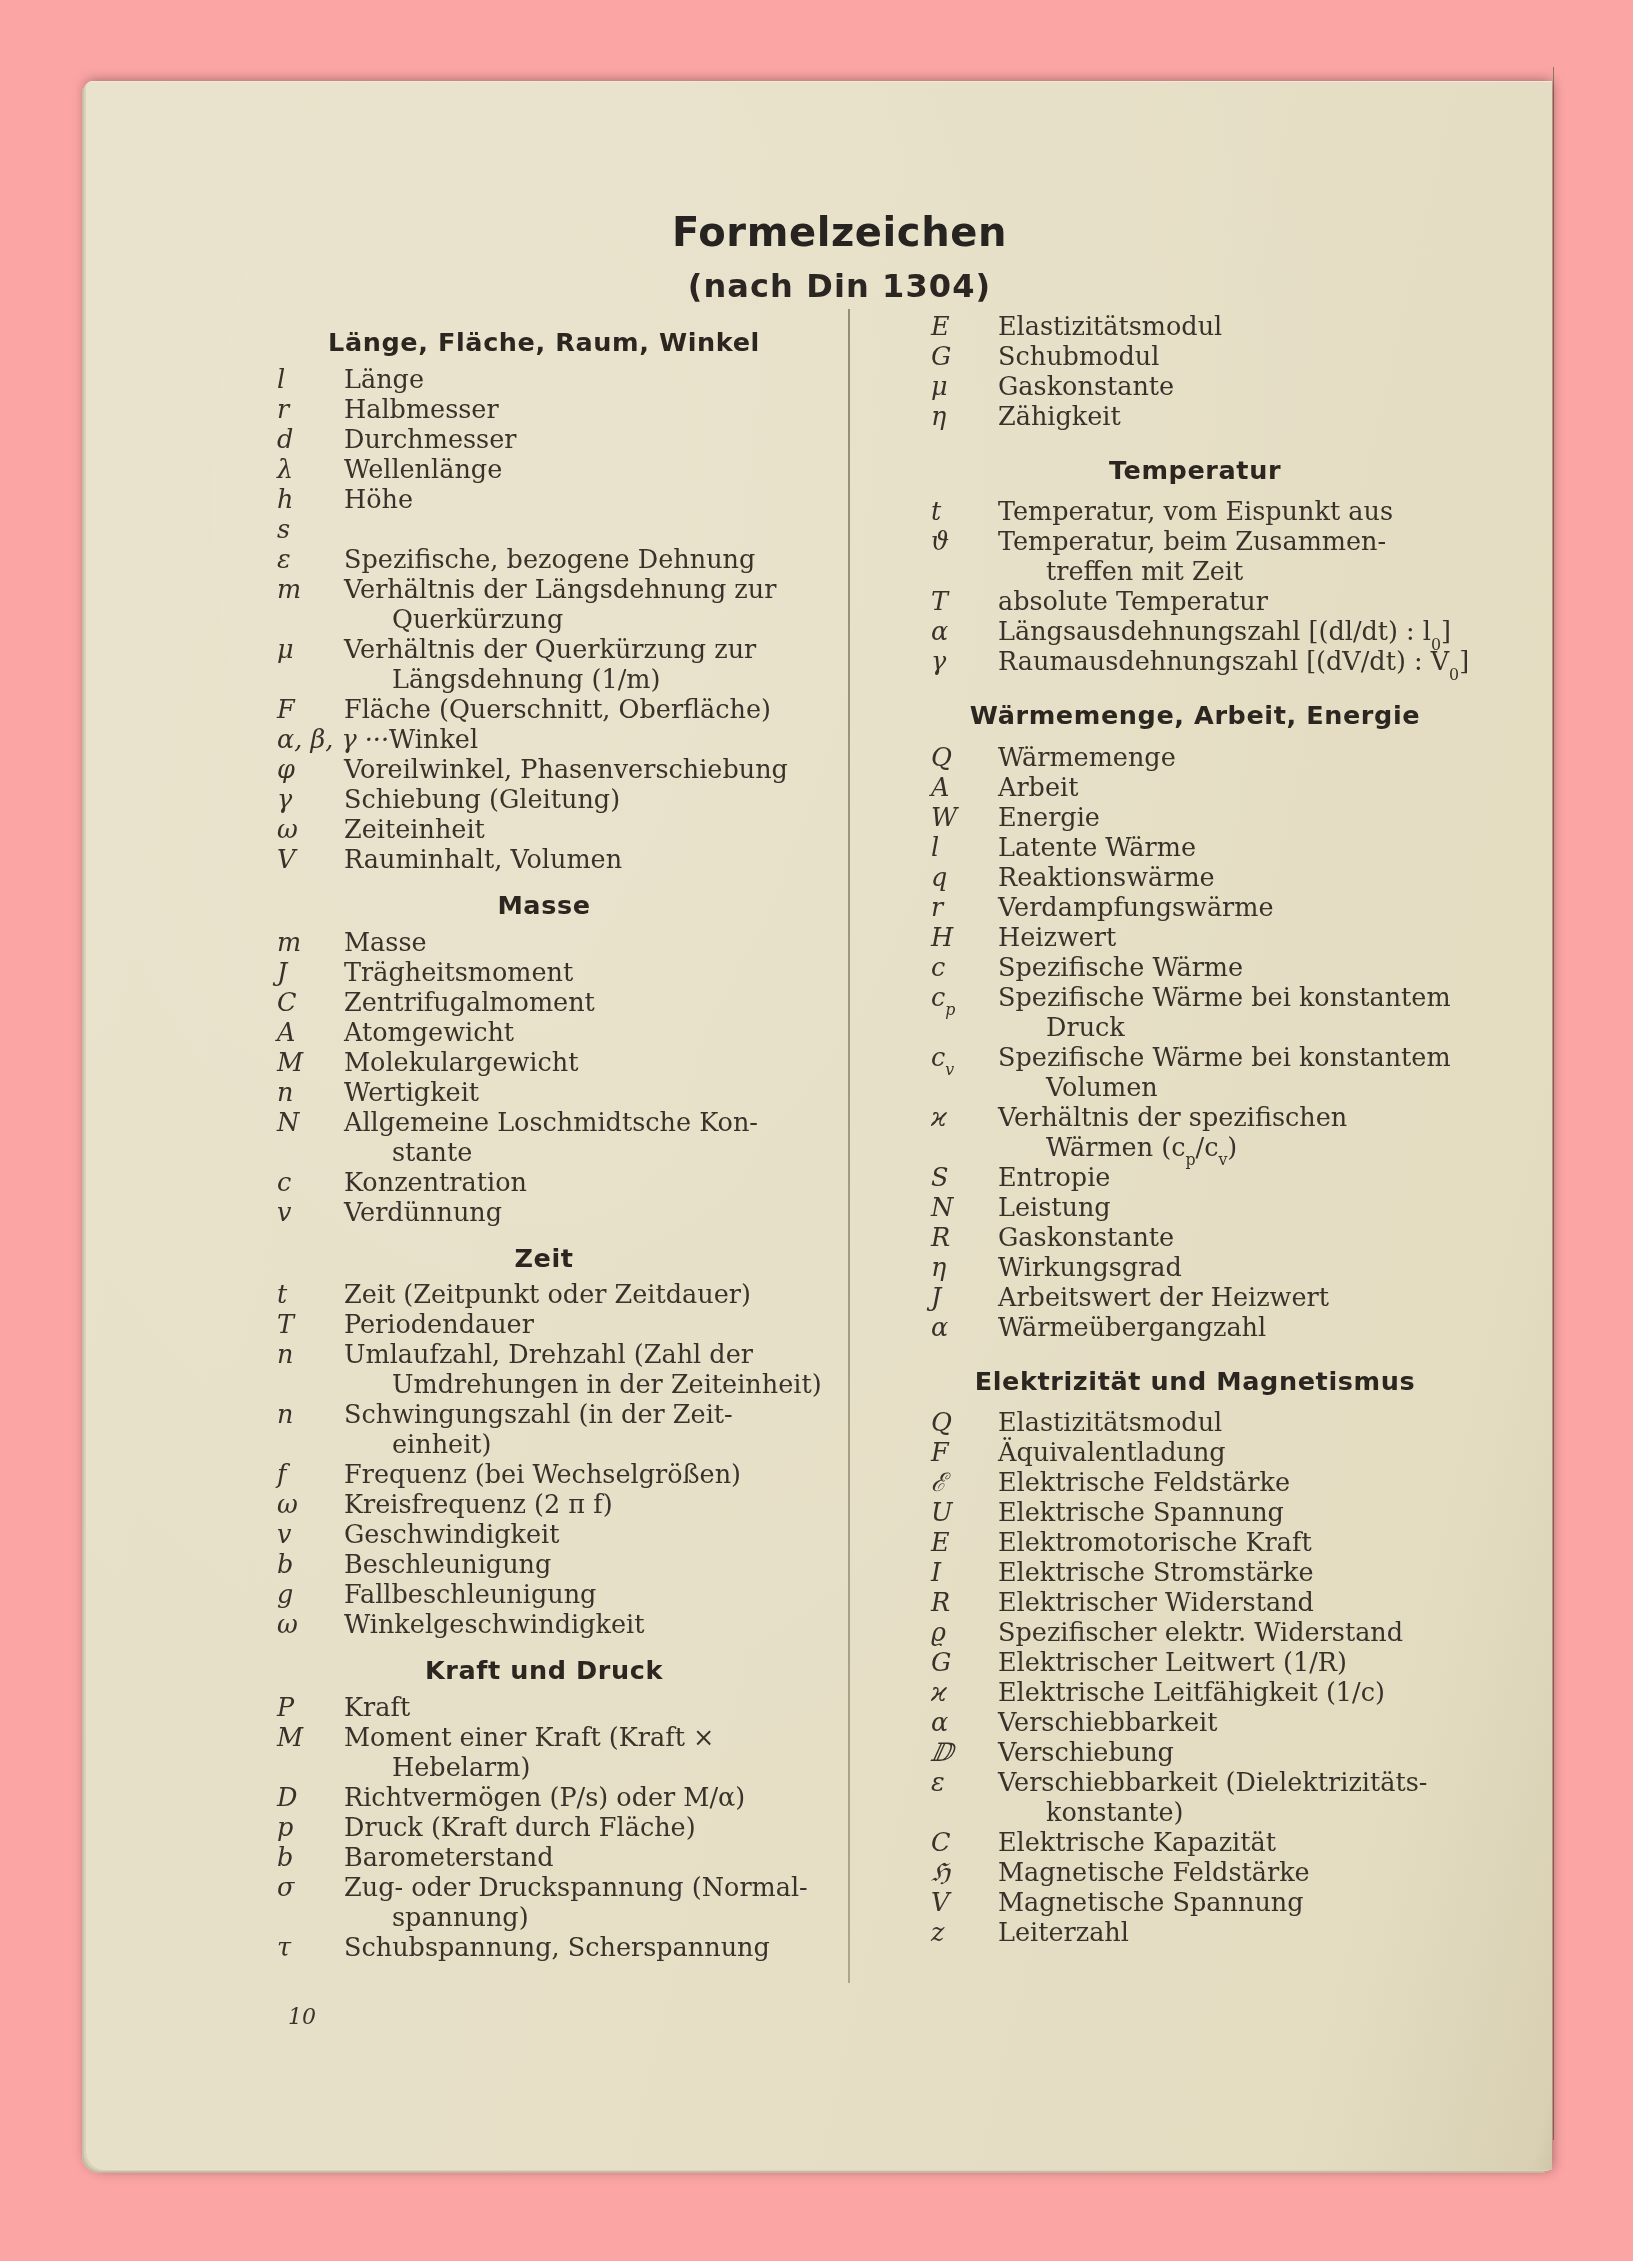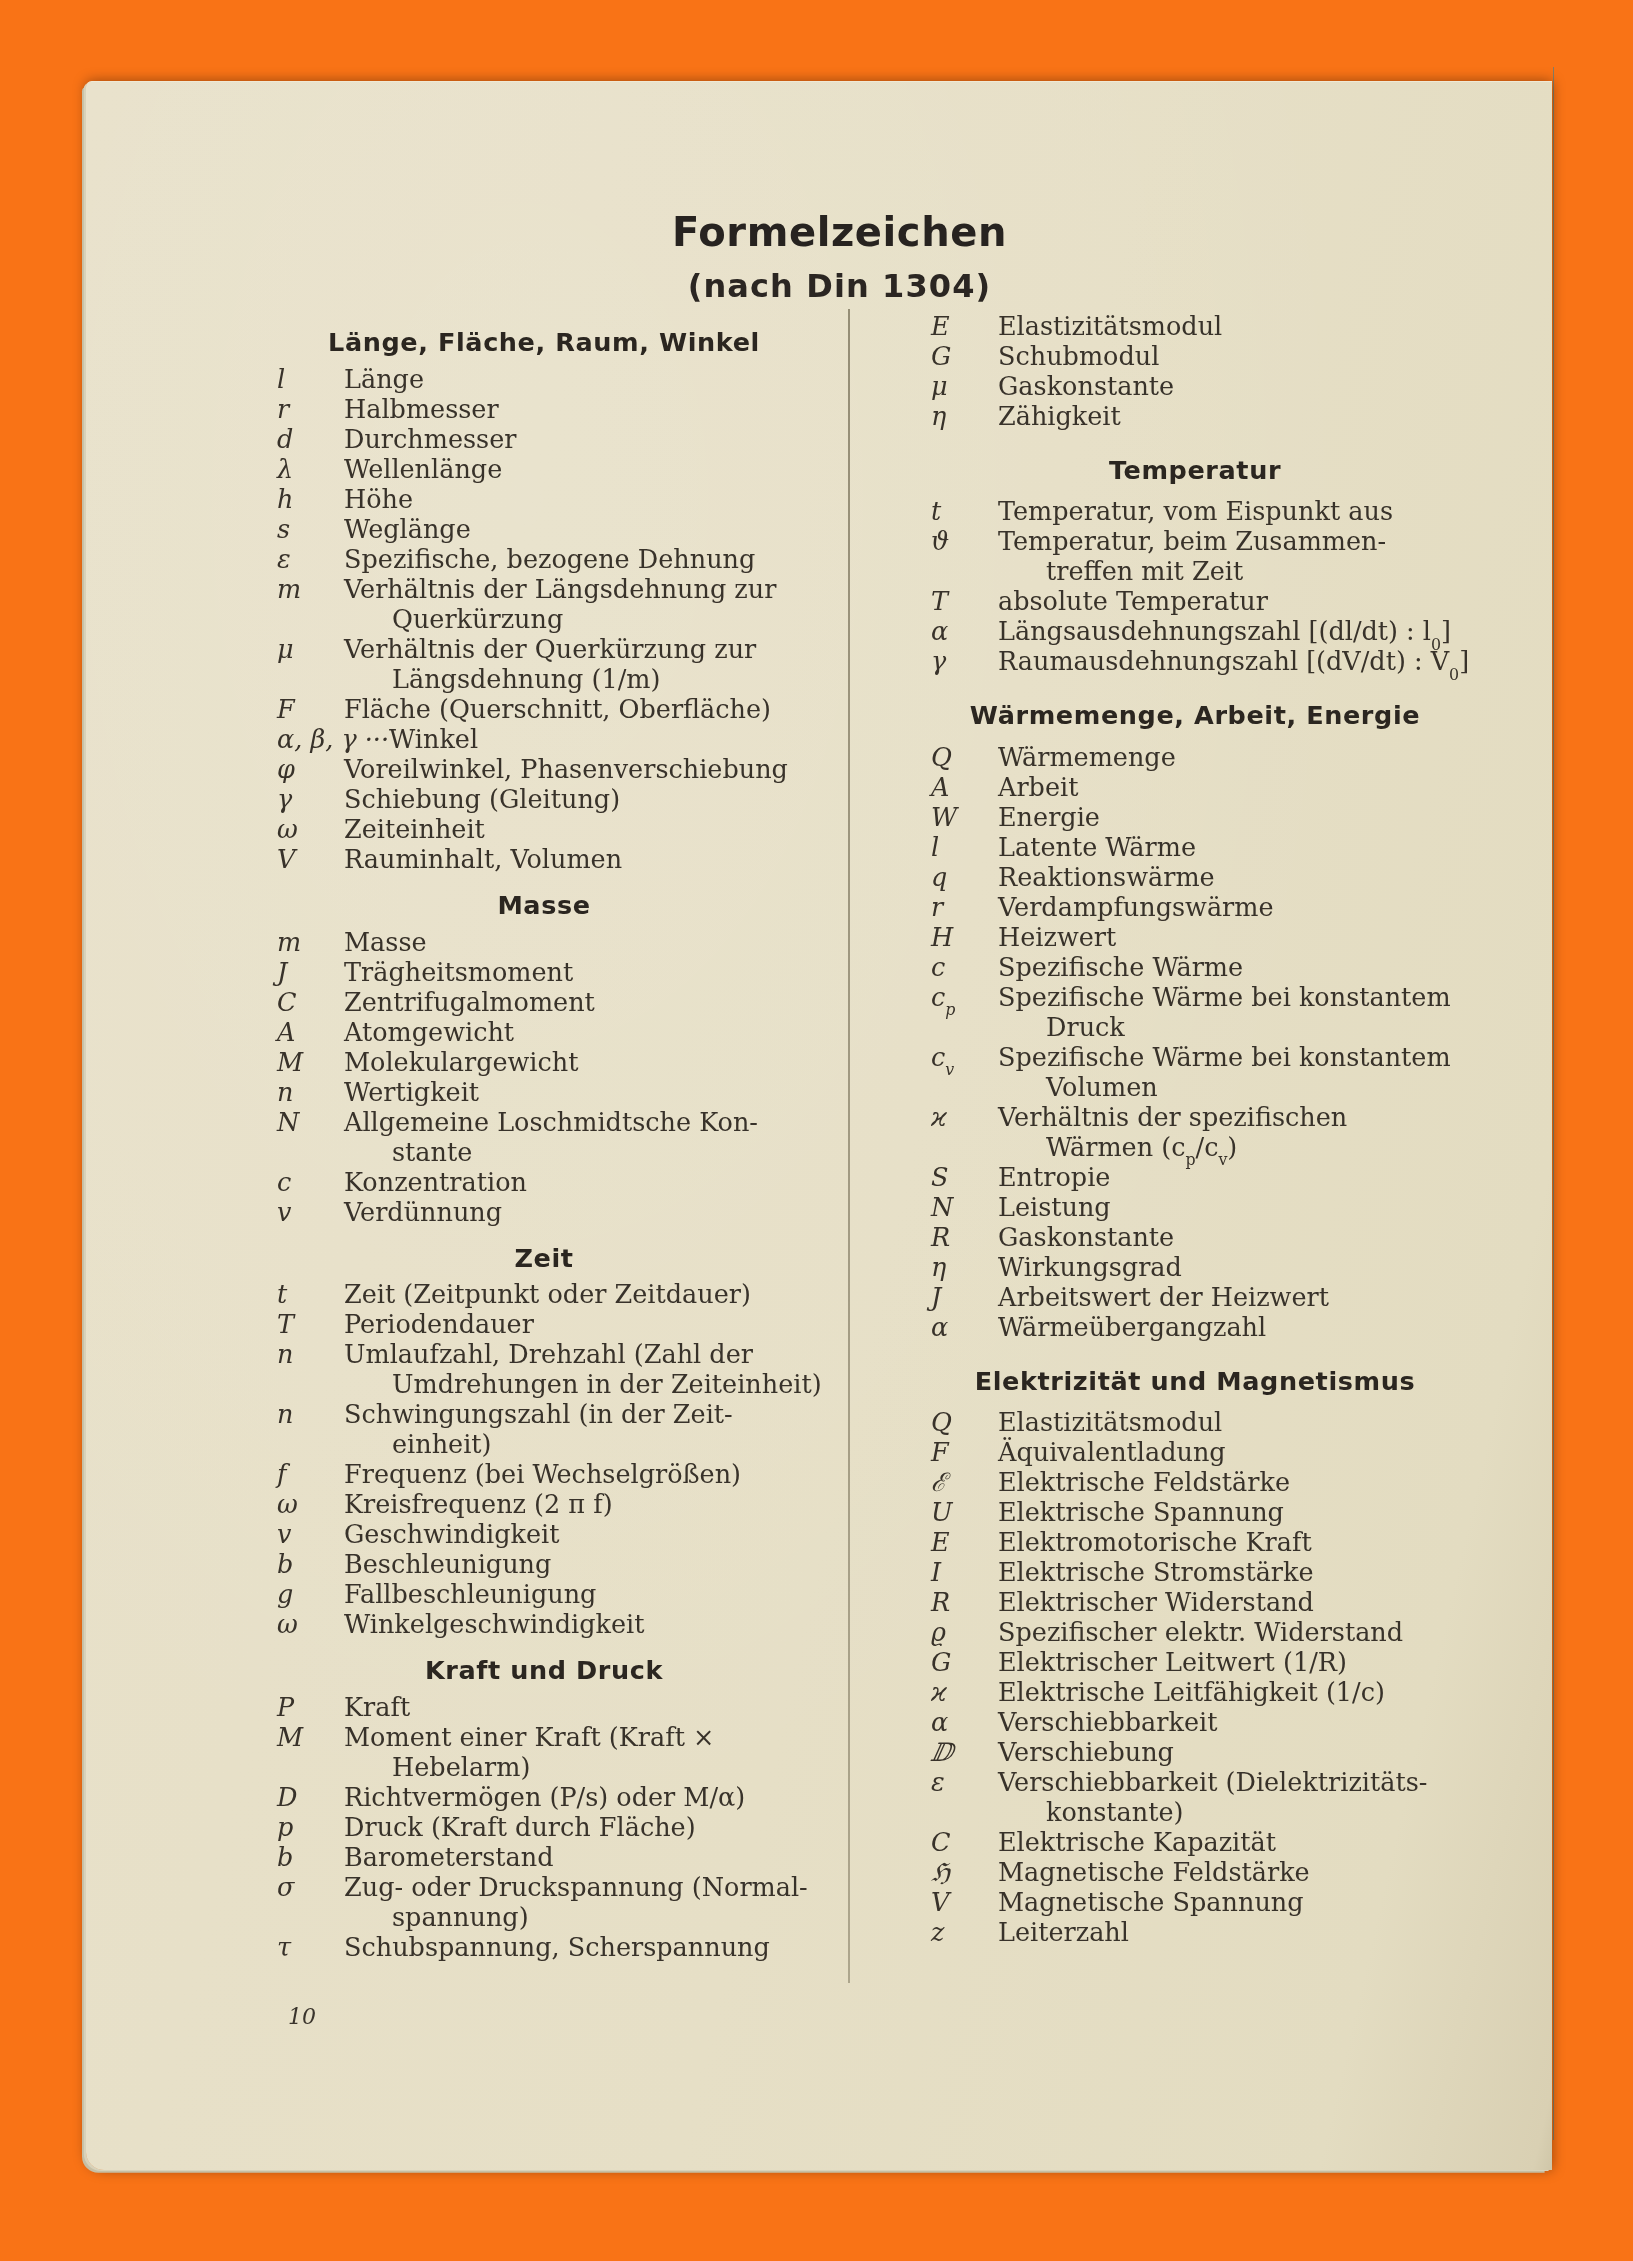--- a/index.html
+++ b/index.html
@@ -1,16 +1,16 @@
 <!DOCTYPE html>
 <html style="font-size:9px"><head>
 <meta charset="utf-8">
 <style>
   html,body{margin:0;padding:0;background:#28282a;}
-  .canvas{position:relative;width:1634px;height:2261px;background:#f97316;overflow:hidden;
+  .canvas{position:relative;width:1634px;height:2261px;background:#fca5a5;overflow:hidden;
           font-family:"DejaVu Serif",serif;}
   
   .facing-page{position:absolute;left:1553px;top:67px;width:81px;height:2073px;
 ieves    background:linear-gradient(to right,#b9b093 0px,#ded6ba 5.7px,#e6dfc6 34px,#e6dfc6 100%);
     border-left:1.7px solid #847c64;}
   
   .page{position:absolute;left:86px;top:81px;width:1466px;height:2088px;
     background:
       radial-gradient(ellipse at 30% 20%, rgba(255,255,255,.10), rgba(0,0,0,0) 60%),
       linear-gradient(103deg,#e8e1ca 0%,#e6dfc6 55%,#e3dcc1 88%,#d9d0b3 99%,#cfc6a8 100%);
@@ -67,21 +67,20 @@
         <div class="entry">
           <span class="sym">λ</span>
           <span class="desc">Wellenlänge</span>
         </div>
         <div class="entry">
           <span class="sym">h</span>
           <span class="desc">Höhe</span>
         </div>
         <div class="entry">
           <span class="sym">s</span>
-          <span class="desc">Weglänge</span>
         </div>
         <div class="entry">
           <span class="sym">ε</span>
           <span class="desc">Spezifische, bezogene Dehnung</span>
         </div>
         <div class="entry">
           <span class="sym">m</span>
           <span class="desc">Verhältnis der Längsdehnung zur
 Querkürzung</span>
         </div>

